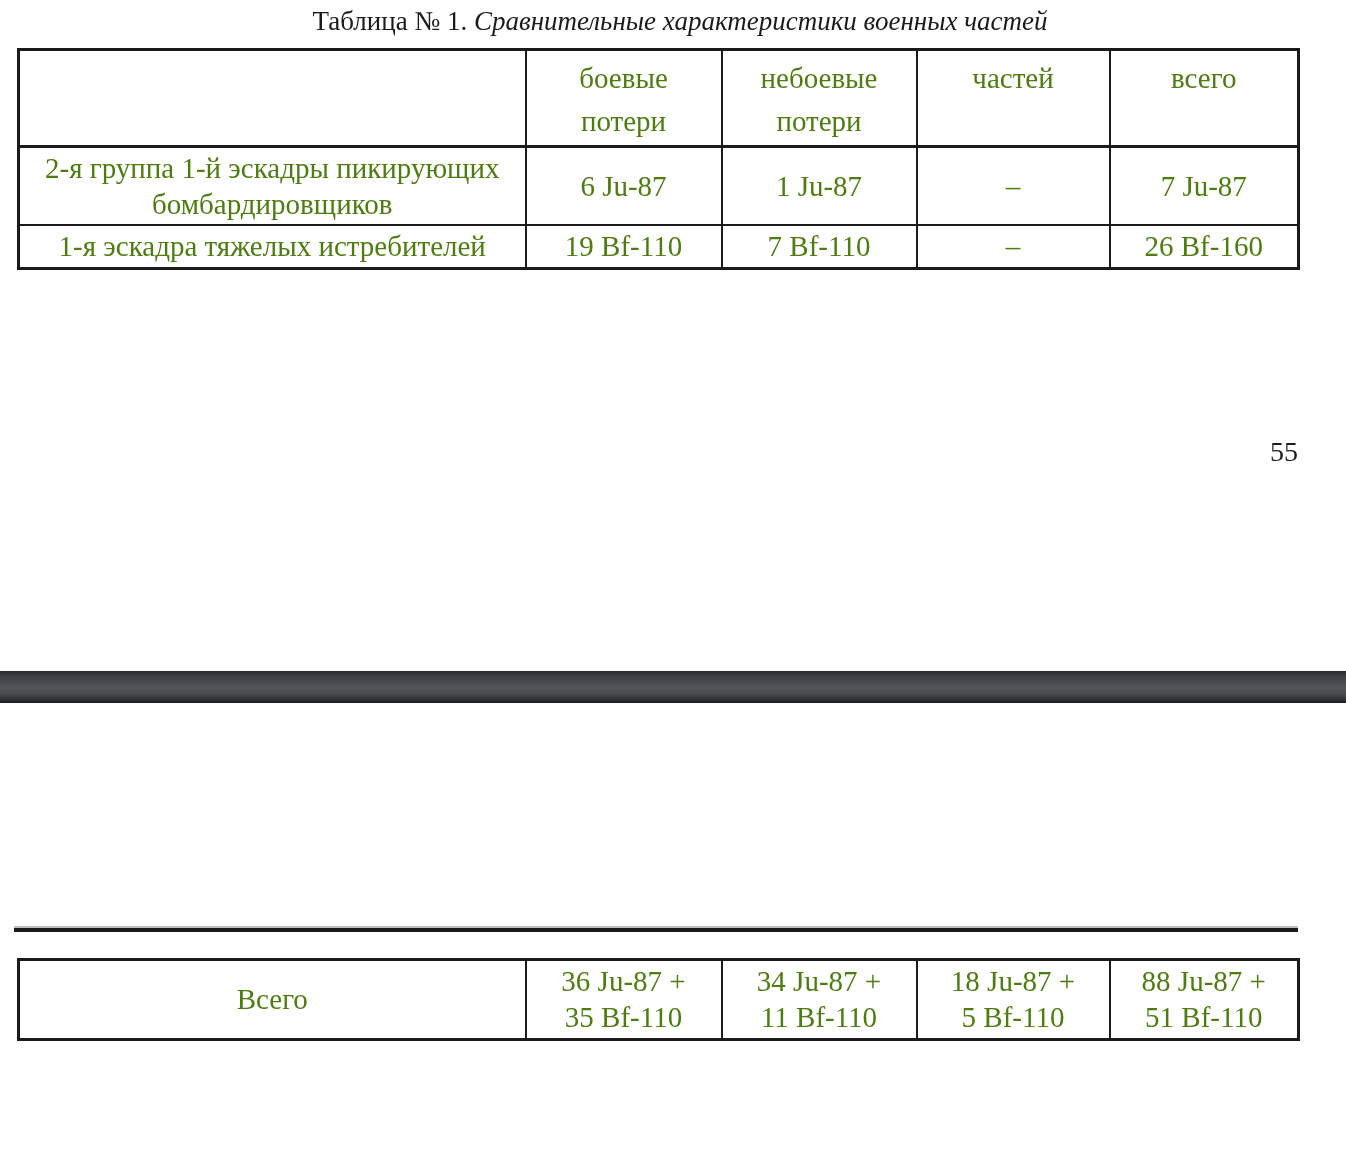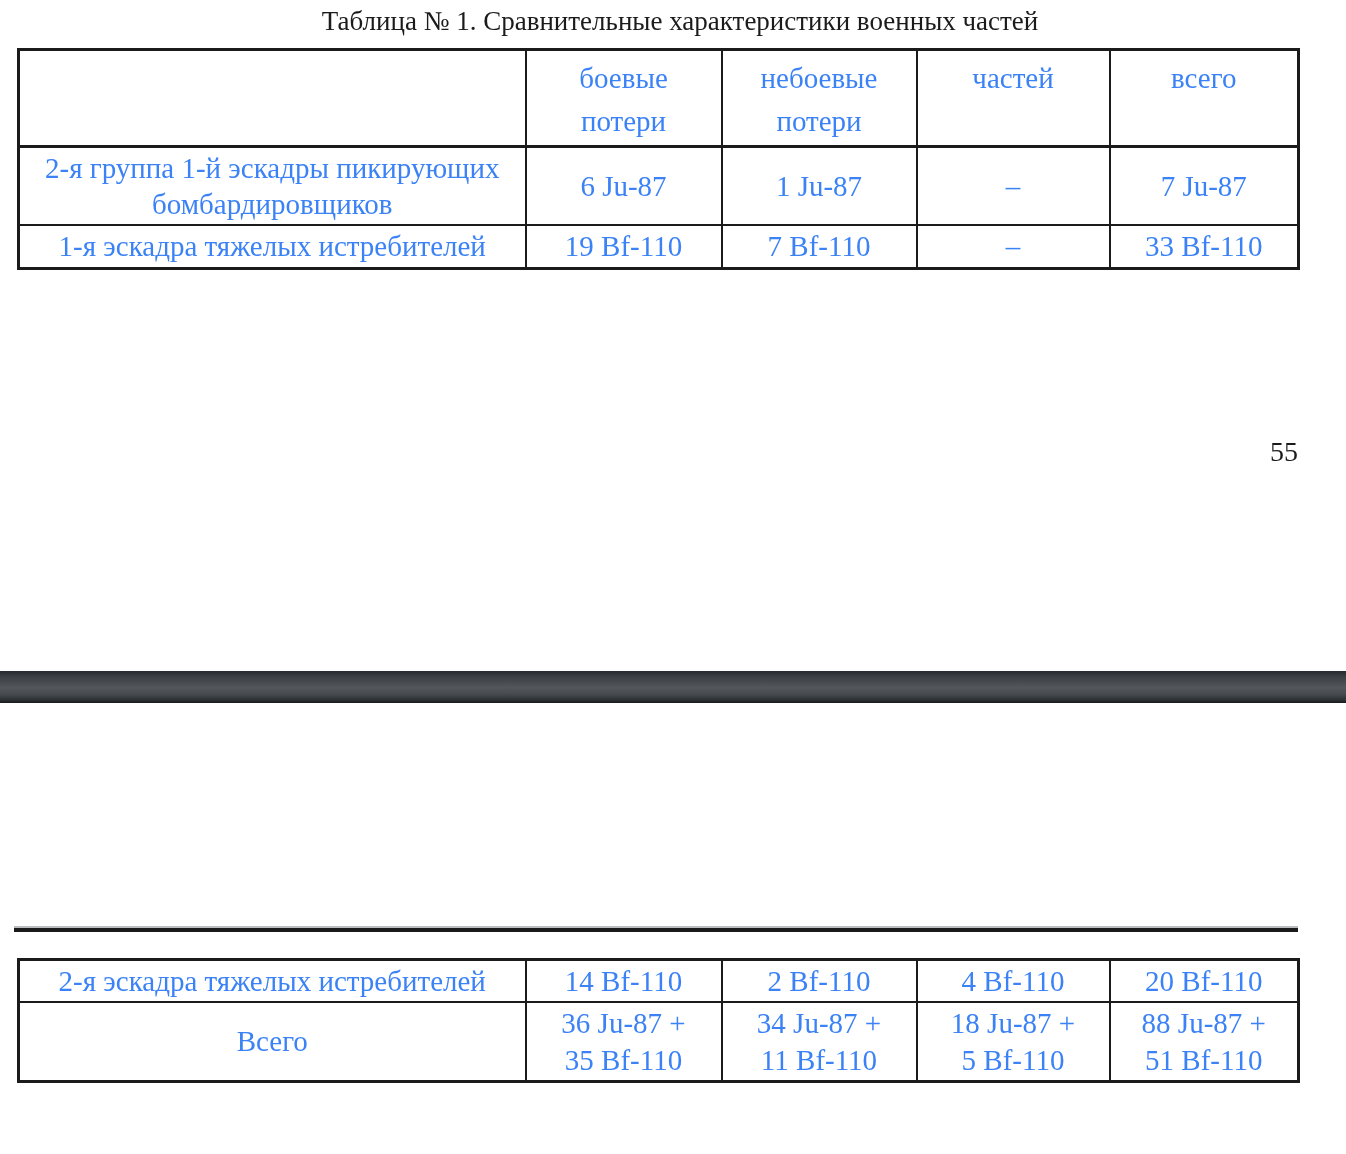--- a/index.html
+++ b/index.html
@@ -10,35 +10,35 @@
     overflow:hidden;
     font-family:"Liberation Serif","DejaVu Serif",serif;
     color:#1b1b1b;
   }
   
   .caption{
     position:absolute;left:40px;top:5px;width:1280px;
     text-align:center;font-size:27px;line-height:1.25;
     white-space:nowrap;
   }
-  .caption .ital{margin-top:40px;}
+  .caption .ital{font-style:italic;margin-top:40px;}
   
   .t{
     position:absolute;
     border-collapse:collapse;table-layout:fixed;
     width:1281px;background:#fff;
     border:3px solid #1b1b1b;
   }
   .t td,.t th{
     border:2px solid #1b1b1b;
     font-weight:normal;
     font-size:29px;line-height:1.25;
     text-align:center;vertical-align:middle;
     padding:2px 8px;
-    color:#3b82f6;
+    color:#4d7c0f;
     overflow:hidden;
   }
   .c0{width:507px}.c1{width:196px}.c2{width:195px}.c3{width:193px}.c4{width:189px}
   .pre{white-space:pre-line;}
   .name{text-align:left;padding-left:11px;}
   .total-name{text-align:center;padding-left:8px;}
   .hrow th,.hrow td{
     border-bottom:3px solid #1b1b1b;
     vertical-align:top;
     padding-top:6px;
@@ -109,47 +109,40 @@
         <td class="pre">6 Ju-87</td>
         <td class="pre">1 Ju-87</td>
         <td class="pre">–</td>
         <td class="pre">7 Ju-87</td>
       </tr>
       <tr class="r4">
         <td class="name pre">1-я эскадра тяжелых истребителей</td>
         <td class="pre">19 Bf-110</td>
         <td class="pre">7 Bf-110</td>
         <td class="pre">–</td>
-        <td class="pre">33 Bf-110</td>
+        <td class="pre">26 Bf-160</td>
       </tr>
     </tbody>
   </table>
 
   <div class="pagenum">55</div>
 
   <div class="gapbar"></div>
 
   <div class="headrule"></div>
 
   <table class="t t2">
     <colgroup>
         <col class="c0">
         <col class="c1">
         <col class="c2">
         <col class="c3">
         <col class="c4">
       </colgroup>
     <tbody>
-      <tr class="ra">
-        <td class="name pre">2-я эскадра тяжелых истребителей</td>
-        <td class="pre">14 Bf-110</td>
-        <td class="pre">2 Bf-110</td>
-        <td class="pre">4 Bf-110</td>
-        <td class="pre">20 Bf-110</td>
-      </tr>
       <tr class="rc">
         <td class="total-name">Всего</td>
         <td class="pre">36 Ju-87 +
 35 Bf-110</td>
         <td class="pre">34 Ju-87 +
 11 Bf-110</td>
         <td class="pre">18 Ju-87 +
 5 Bf-110</td>
         <td class="pre">88 Ju-87 +
 51 Bf-110</td>

